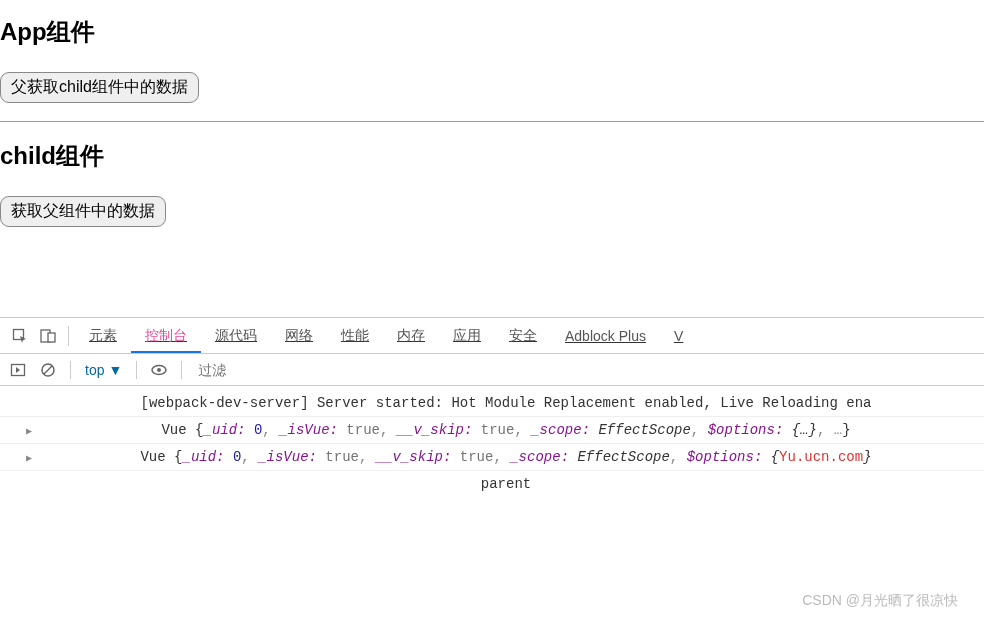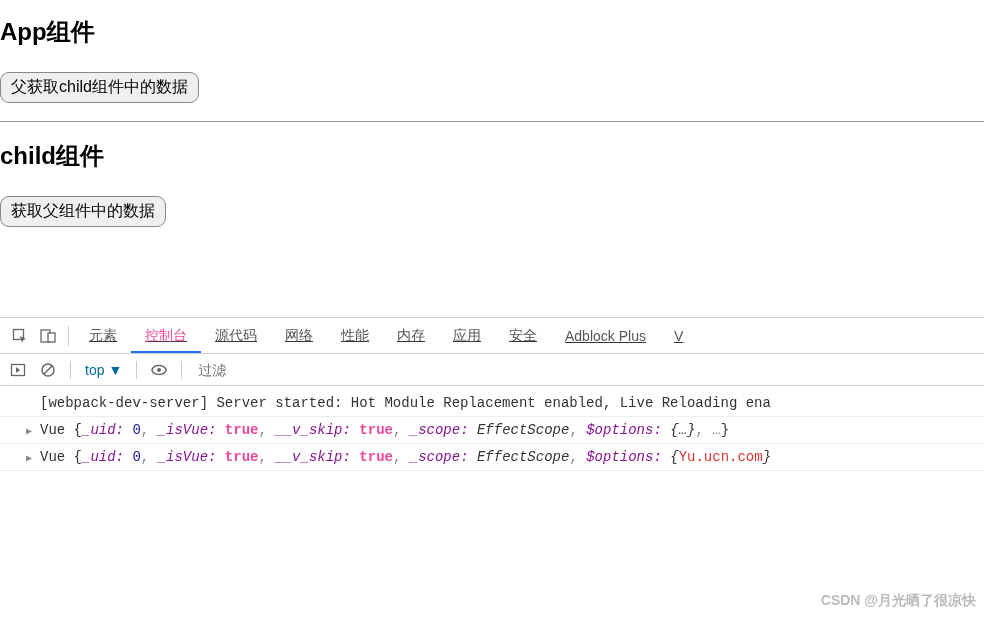--- a/index.html
+++ b/index.html
@@ -96,53 +96,53 @@
       outline: none;
       font-size: 14px;
       color: #888;
       padding: 2px 6px;
     }
 
     .console-body {
       padding: 4px 0;
       font-family: Consolas, "Courier New", monospace;
       font-size: 14px;
+      text-align: center;
     }
     .console-line {
       padding: 5px 12px 5px 40px;
       border-bottom: 1px solid #eee;
       position: relative;
       white-space: nowrap;
       overflow: hidden;
     }
     .console-line.obj::before {
       content: "▶";
       position: absolute;
       left: 26px;
       color: #888;
       font-size: 10px;
       top: 8px;
     }
     .c-cls { color: #333; }
     .c-brace { color: #333; }
     .c-key { color: #881391; font-style: italic; }
     .c-num { color: #1a1aa6; }
-    .c-bool { color: #ec4899; font-weight: bold; }
+    .c-bool { color: #737373; }
     .c-ident { color: #333; font-style: italic; }
     .c-dim { color: #888; }
     .watermark1 { color: #d33; }
     .watermark2 {
       position: absolute;
-      right: 8px;
+      right: 26px;
       bottom: 28px;
       color: #bbb;
       font-family: Arial, sans-serif;
       font-size: 14px;
       pointer-events: none;
-      font-weight: bold;
     }
   </style>
 </head>
 <body>
 
 <div class="page-content">
   <h2>App组件</h2>
   <button class="btn">父获取child组件中的数据</button>
   <hr>
   <h2>child组件</h2>
@@ -211,16 +211,17 @@
 
     <div class="console-line obj">
       <span class="c-cls">Vue </span><span class="c-brace">{</span><span class="c-key">_uid:</span><span class="c-num"> 0</span><span class="c-dim">, </span><span class="c-key">_isVue:</span><span class="c-bool"> true</span><span class="c-dim">, </span><span class="c-key">__v_skip:</span><span class="c-bool"> true</span><span class="c-dim">, </span><span class="c-key">_scope:</span><span class="c-ident"> EffectScope</span><span class="c-dim">, </span><span class="c-key">$options:</span><span class="c-ident"> {…}</span><span class="c-dim">, …</span><span class="c-brace">}</span>
     </div>
 
 
     <div class="console-line obj">
       <span class="c-cls">Vue </span><span class="c-brace">{</span><span class="c-key">_uid:</span><span class="c-num"> 0</span><span class="c-dim">, </span><span class="c-key">_isVue:</span><span class="c-bool"> true</span><span class="c-dim">, </span><span class="c-key">__v_skip:</span><span class="c-bool"> true</span><span class="c-dim">, </span><span class="c-key">_scope:</span><span class="c-ident"> EffectScope</span><span class="c-dim">, </span><span class="c-key">$options:</span><span class="c-ident"> {</span><span class="watermark1">Yu.ucn.com</span><span class="c-ident">}</span>
     </div>
 
+    <div class="console-line" style="border-bottom:none">parent</div>
 
     <div class="watermark2">CSDN @月光晒了很凉快</div>
   </div>
 </div>
 
 </body></html>

